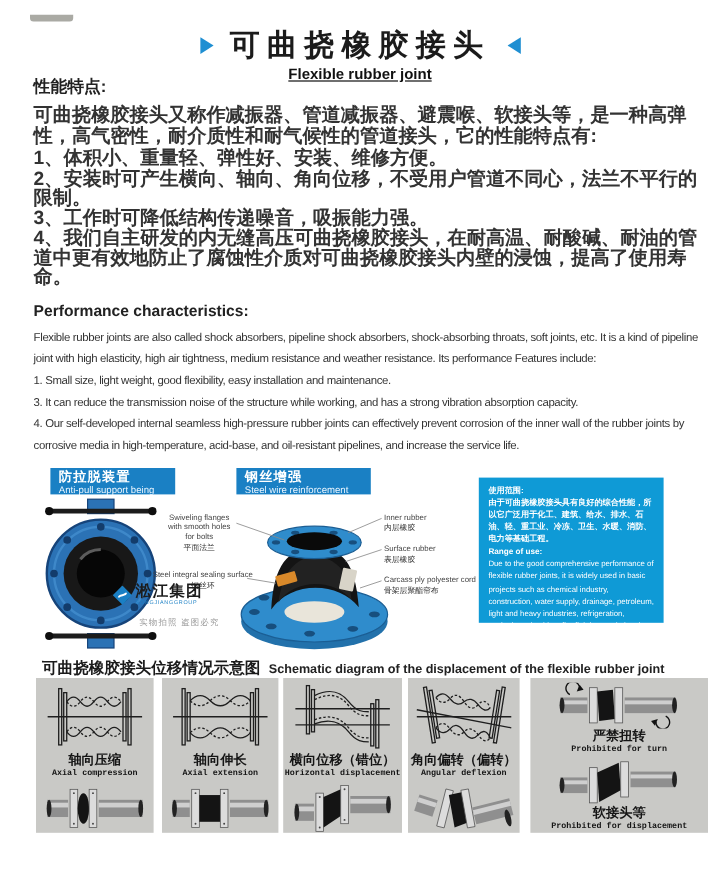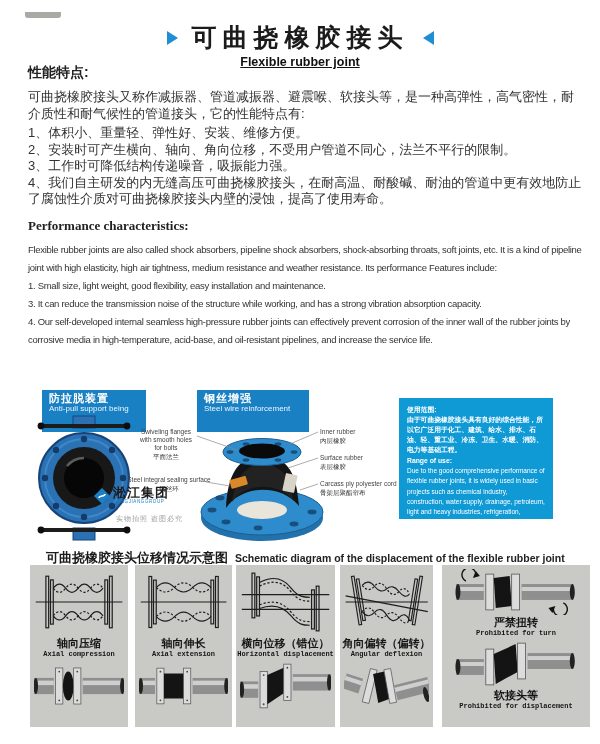--- a/index.html
+++ b/index.html
@@ -15,28 +15,28 @@
   .title-row { display:flex; justify-content:center; align-items:center; gap:14px; }
   .tri { width:0; height:0; border-style:solid; }
   .tri-r { border-width:7px 0 7px 11px; border-color:transparent transparent transparent #1f8fd2; }
   .tri-l { border-width:7px 11px 7px 0; border-color:transparent #1f8fd2 transparent transparent; }
   .title-cn { font-size:25px; font-weight:bold; letter-spacing:6px; color:#1b1b1b; }
   .title-en { font-size:12.5px; font-weight:bold; color:#111; margin-top:1px;text-decoration:underline; }
 
   
   .text-block { position:absolute; top:52px; left:28px; width:557px; }
   .cn-heading { font-size:14px; font-weight:bold; color:#222; margin-bottom:7px; }
-  .cn-text { font-size:13px; font-weight:400; line-height:16.5px; color:#333; }
+  .cn-text { font-size:16px; font-weight:700; line-height:16.5px; color:#333; }
   .cn-intro { margin-bottom:3px; }
-  .en-heading { font-size:13px; font-weight:bold; color:#222; margin:10px 0 7px;font-family:Liberation Serif, serif; }
+  .en-heading { font-size:13px; font-weight:bold; color:#222; margin:10px 0 7px; }
   .en-text { font-size:9.5px; letter-spacing:-0.3px; line-height:18px; color:#333; }
 
   
   .figures { position:absolute; top:376px; left:0; width:600px; height:162px; }
-  .label-box { position:absolute; top:2px; height:42px; background:#1a80c4; color:#fff; padding:2px 7px 0; }
+  .label-box { position:absolute; top:2px; height:22px; background:#1a80c4; color:#fff; padding:2px 7px 0; }
   .label-box .lb-cn { font-size:11px; font-weight:bold; line-height:12px; letter-spacing:1px; }
   .label-box .lb-en { font-size:8px; line-height:10px; color:#eaf5ff; }
   .lb1 { left:42px; width:104px; }
   .lb2 { left:197px; width:112px; }
 
   .range-box { position:absolute; left:399px; top:10px; width:154px; height:121px; background:#0f9ad6; color:#fff; padding:7px 8px; }
   .rb-cnh { font-size:6.8px; font-weight:bold; line-height:10px; }
   .rb-cn  { font-size:6.8px; font-weight:bold; line-height:10px; margin-bottom:1px; }
   .rb-enh { font-size:6.8px; font-weight:bold; line-height:10px; }
   .rb-en  { font-size:6.5px; line-height:10.3px; }
@@ -52,25 +52,25 @@
   .ann-inner   { left:320px; top:40px; width:80px; }
   .ann-surface { left:320px; top:66px; width:80px; }
   .ann-carcass { left:320px; top:92px; width:90px; }
 
   .watermark { position:absolute; left:94px; top:98px; display:flex; align-items:flex-end; gap:3px; }
   .wm-text .wm-cn { font-size:13px; font-weight:bold; color:#1c1c1c; letter-spacing:1px; line-height:13px; }
   .wm-text .wm-en { font-size:4.5px; color:#1a7fc4; letter-spacing:0.6px; line-height:5px; }
   .wm-note { position:absolute; left:116px; top:126px; font-size:7px; color:#9a9a9a; letter-spacing:1px; }
 
   
-  .diag-heading { position:absolute; top:536px; left:46px; white-space:nowrap;text-align:right; }
+  .diag-heading { position:absolute; top:536px; left:35px; white-space:nowrap;text-align:right; }
   .dh-cn { font-size:13px; font-weight:bold; color:#1b1b1b; }
   .dh-en { font-size:10.5px; font-weight:600; color:#222; margin-left:7px; }
 
-  .panel { position:absolute; top:553px; height:162px; background:#c9c9c6; display:flex; flex-direction:column; align-items:center; }
+  .panel { position:absolute; top:553px; height:129px; background:#c9c9c6; display:flex; flex-direction:column; align-items:center; }
   .pnl1 { left:30px;  width:98px; }
   .pnl2 { left:135px; width:97px; }
   .pnl3 { left:236px; width:99px; }
   .pnl4 { left:340px; width:93px; }
   .pnl5 { left:442px; width:148px; }
   .draw { width:94%; height:68px; margin-top:3px; }
   .pcn { font-size:11px; font-weight:bold; color:#151515; line-height:13px; margin-top:1px; white-space:nowrap; }
   .pen { font-family:"Liberation Mono", monospace; font-size:7px; font-weight:bold; color:#151515; line-height:9px; white-space:nowrap; }
   .pphoto { width:92%; height:48px; margin-top:3px; }
   .p5photo { width:86%; height:46px; margin-top:4px; }

